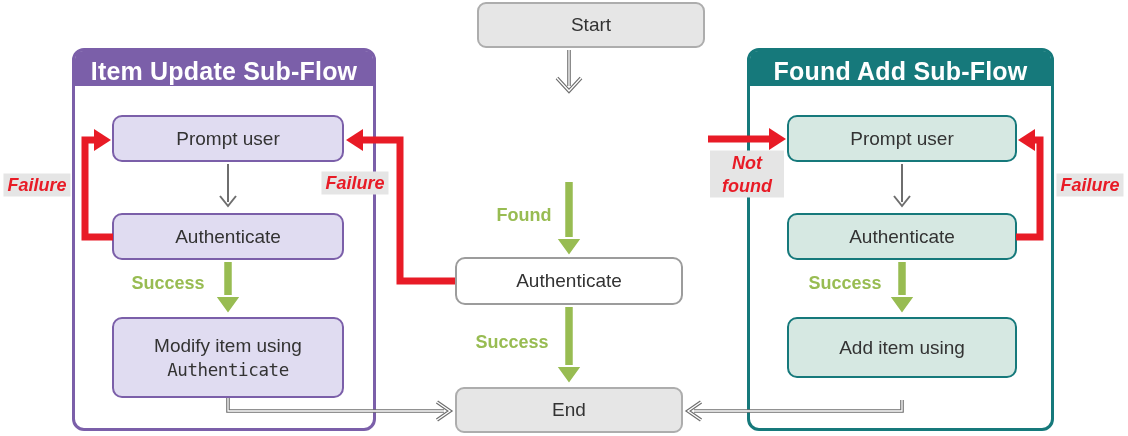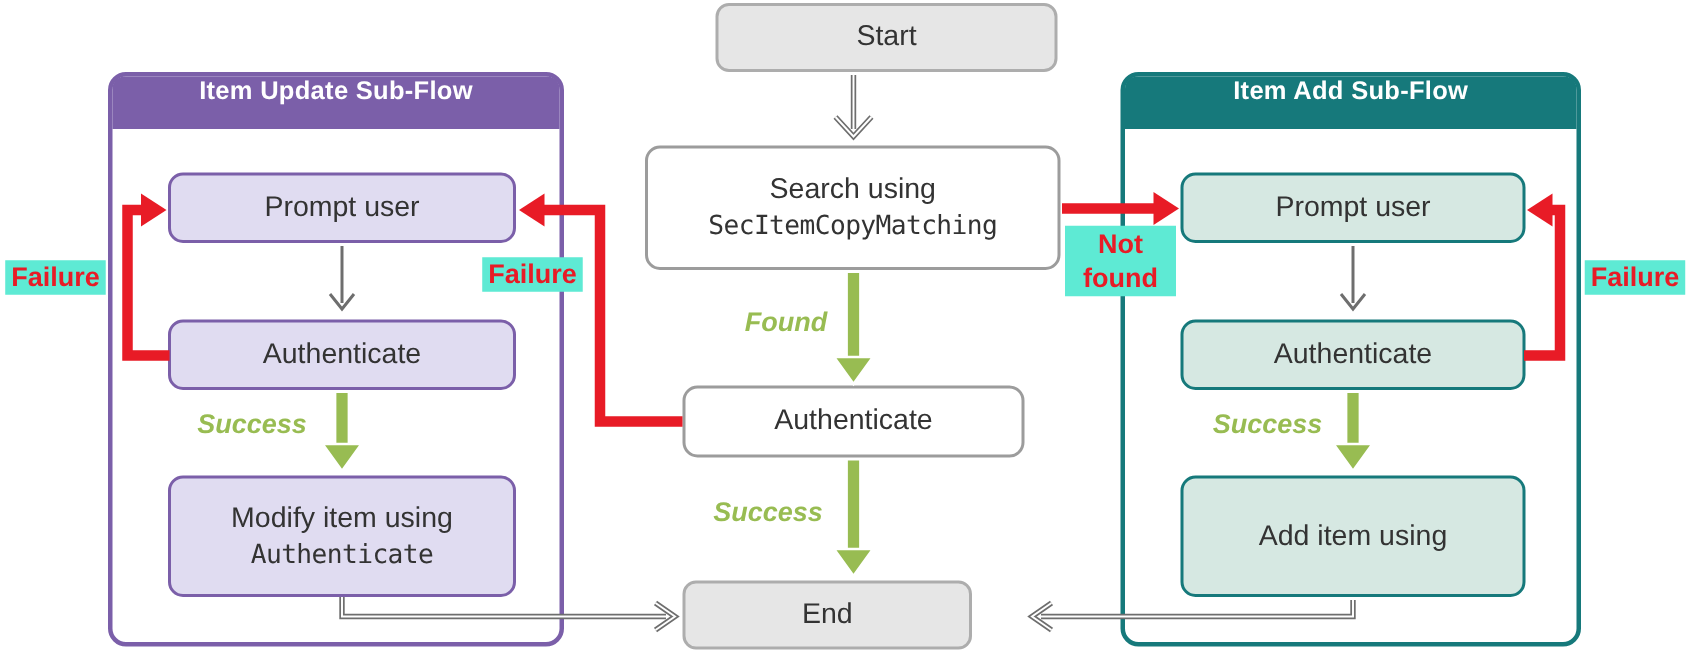--- a/index.html
+++ b/index.html
@@ -14,22 +14,22 @@
   #canvas{
     position:relative;width:1128px;height:436px;background:#fff;overflow:hidden;
     font-family:"Liberation Sans",sans-serif;color:var(--text);
   }
   .abs{position:absolute;box-sizing:border-box;}
   
   .subflow{background:#fff;border-radius:12px;z-index:1;}
   .subflow.purple{border:3px solid var(--purple);}
   .subflow.teal{border:3px solid var(--teal);}
   .subflow-header{
-    height:35px;display:flex;align-items:flex-start;justify-content:center;
-    color:#fff;font-weight:bold;font-size:17px;letter-spacing:.2px;
+    height:35px;display:flex;align-items:flex-end;justify-content:center;
+    color:#fff;font-weight:bold;font-size:25px;letter-spacing:.2px;
     border-radius:8px 8px 0 0;
   }
   .subflow.purple .subflow-header{background:var(--purple);}
   .subflow.teal .subflow-header{background:var(--teal);}
   
   .node{
     display:flex;flex-direction:column;align-items:center;justify-content:center;
     border-radius:10px;font-size:19px;line-height:1.35;text-align:center;z-index:2;
   }
   .node .mono{font-family:"DejaVu Sans Mono",monospace;font-size:17.5px;letter-spacing:-0.4px;}
@@ -45,77 +45,73 @@
   .gshaft-out{stroke:#fff;stroke-width:11.5;fill:none;}
   .gshaft{stroke:var(--green);stroke-width:7.5;fill:none;}
   .ghead{fill:var(--green);stroke:#fff;stroke-width:1.8;}
   .rline{stroke:var(--red);stroke-width:7;fill:none;stroke-linejoin:miter;}
   .rhead{fill:var(--red);}
   
   .lbl{
     position:absolute;transform:translate(-50%,-50%);
     font-weight:bold;font-size:18px;white-space:nowrap;z-index:4;text-align:center;
   }
-  .lbl.green{color:var(--green);font-style:italic;}
+  .lbl.green{color:var(--green);}
   .lbl.red{color:var(--red);}
-  .lbl.bg{background:#5eead4;padding:1px 4px;}
+  .lbl.bg{background:#e5e5e5;padding:1px 4px;font-style:italic;}
   .lbl.wrap{white-space:normal;width:66px;line-height:1.25;}
 </style>
 </head>
 <body>
 
 <div id="canvas">
 
   <div class="abs subflow purple" style="left:72px;top:48px;width:304px;height:383px;">
     <div class="subflow-header">
       <span>Item Update Sub-Flow</span>
     </div>
   </div>
 
   <div class="abs subflow teal" style="left:747px;top:48px;width:307px;height:383px;">
     <div class="subflow-header">
-      <span>Item Add Sub-Flow</span>
+      <span>Found Add Sub-Flow</span>
     </div>
   </div>
 
   <div class="abs node gray" style="left:455px;top:2px;width:228px;height:46px;margin-left:22px;">
     <span>Start</span>
   </div>
 
-  <div class="abs node white" style="left:430px;top:97px;width:277px;height:83px;">
-    <span>Search using</span>
-    <span class="mono">SecItemCopyMatching</span>
-  </div>
 
   <div class="abs node white" style="left:455px;top:257px;width:228px;height:48px;">
     <span>Authenticate</span>
   </div>
 
-  <div class="abs node gray" style="left:455px;top:387px;width:193px;height:46px;">
+  <div class="abs node gray" style="left:455px;top:387px;width:228px;height:46px;">
     <span>End</span>
   </div>
 
   <div class="abs node purple-light" style="left:112px;top:115px;width:232px;height:47px;">
     <span>Prompt user</span>
   </div>
   <div class="abs node purple-light" style="left:112px;top:213px;width:232px;height:47px;">
     <span>Authenticate</span>
   </div>
   <div class="abs node purple-light" style="left:112px;top:317px;width:232px;height:81px;justify-content:center;">
     <span>Modify item using</span>
     <span class="mono">Authenticate</span>
   </div>
 
   <div class="abs node teal-light" style="left:787px;top:115px;width:230px;height:47px;">
     <span>Prompt user</span>
   </div>
   <div class="abs node teal-light" style="left:787px;top:213px;width:230px;height:47px;">
     <span>Authenticate</span>
   </div>
-  <div class="abs node teal-light" style="left:787px;top:317px;width:230px;height:81px;">
+  <div class="abs node teal-light" style="left:787px;top:317px;width:230px;height:61px;">
     <span>Add item using</span>
   </div>
 
   <svg id="arrows" width="1128" height="436" viewBox="0 0 1128 436">
 
     <g>
       <path class="case-outer" d="M569,50 V86"></path>
         <path class="case-inner" d="M569,50 V86"></path>
       <path class="case-outer" d="M557,78 L569,91 L581,78"></path>
         <path class="case-inner" d="M557,78 L569,91 L581,78"></path>

